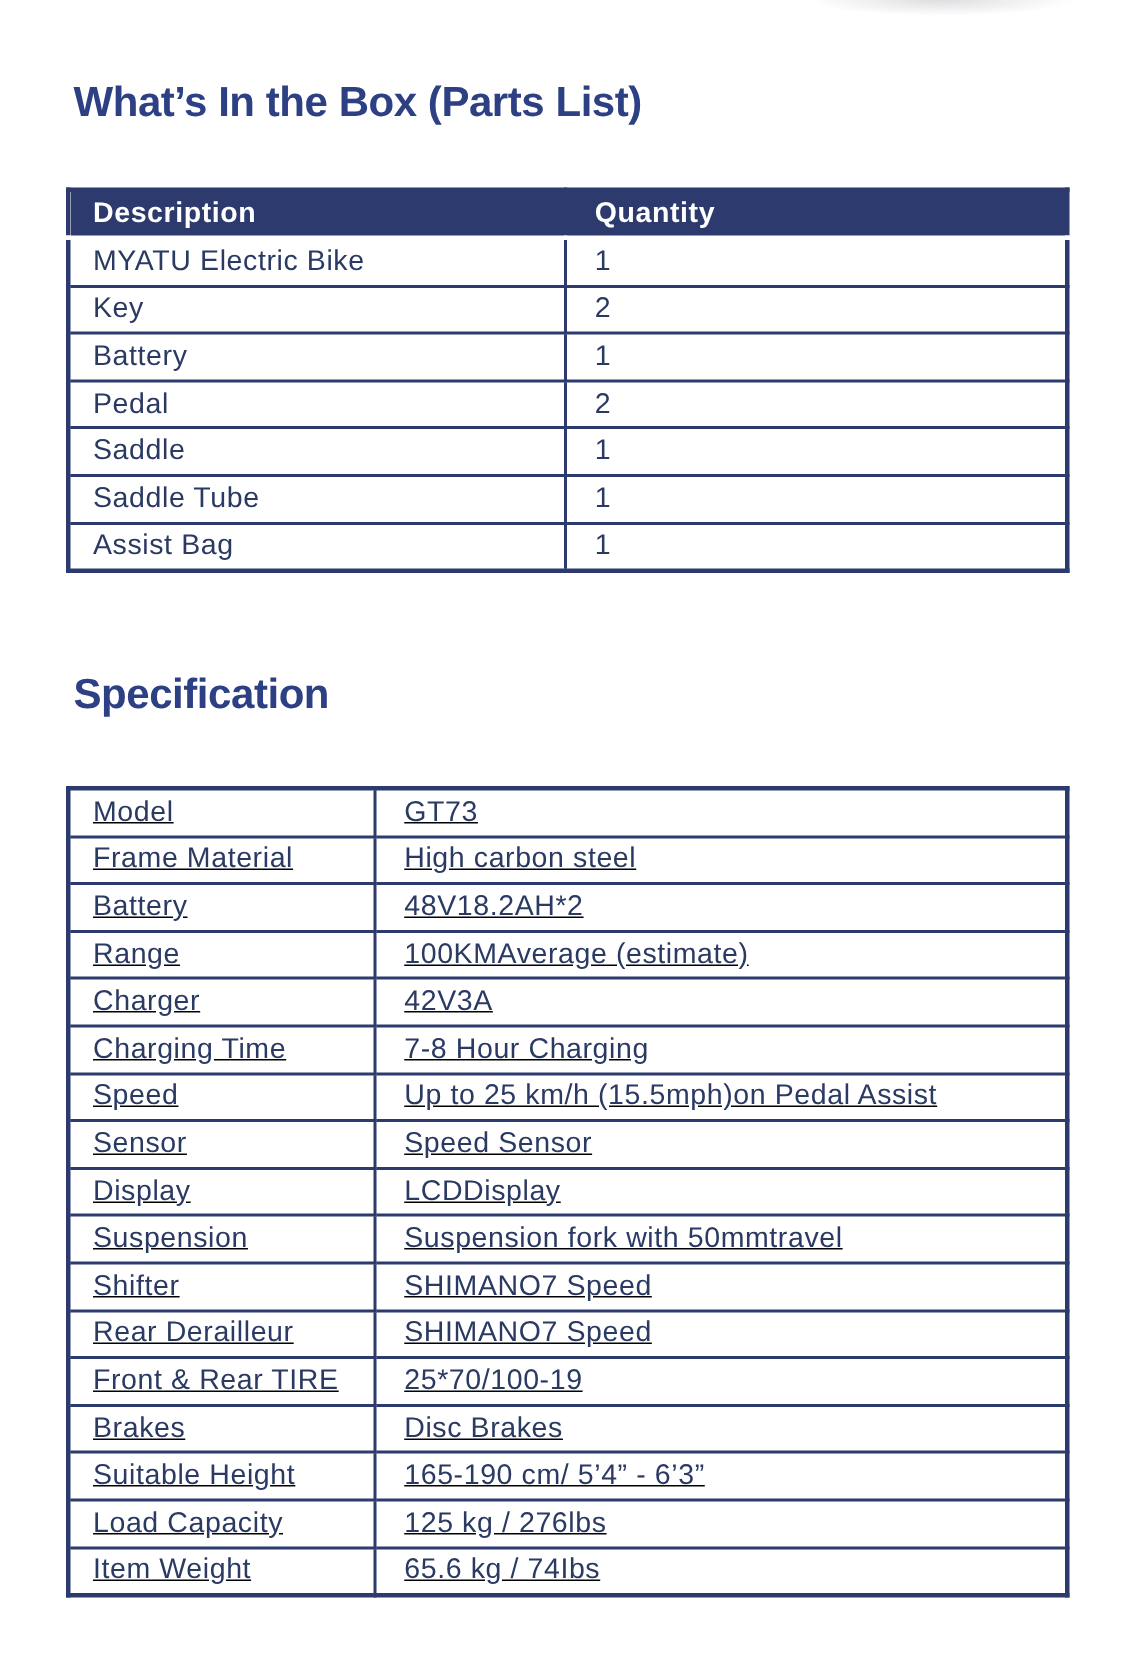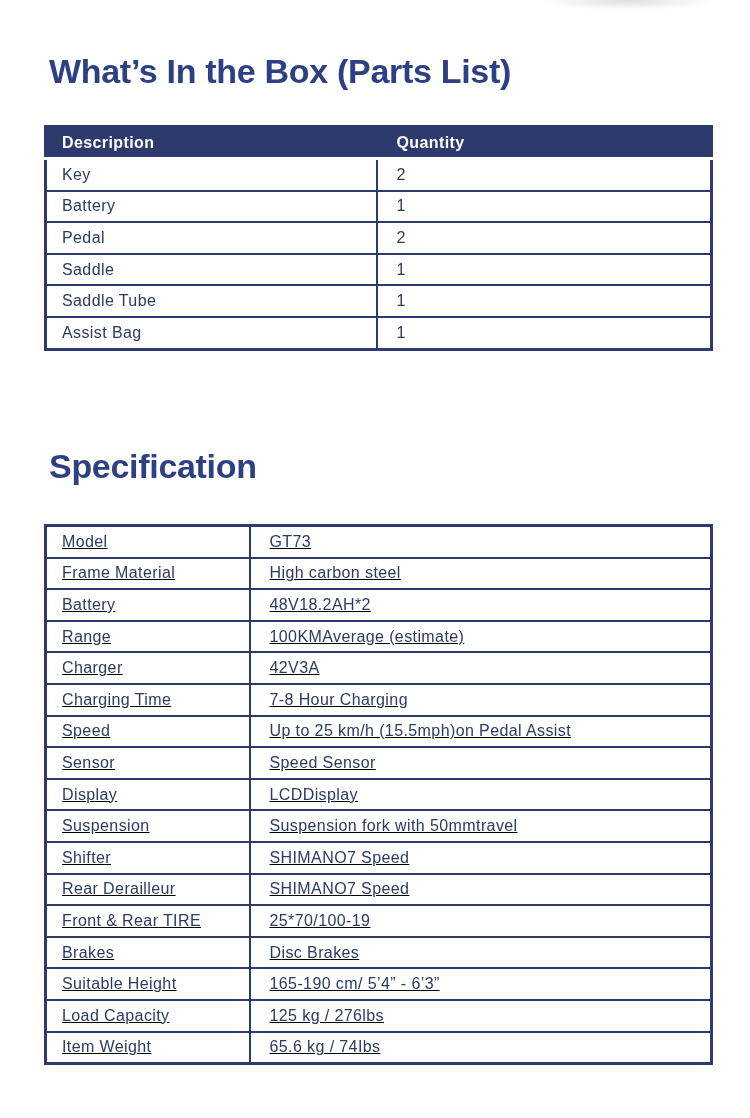--- a/index.html
+++ b/index.html
@@ -11,40 +11,40 @@
 
   .photo-edge {
     position:absolute; top:0; left:530px; width:195px; height:14px;
     background: radial-gradient(ellipse 60% 100% at 50% 0%,
                 rgba(170,172,178,0.40), rgba(255,255,255,0) 75%);
     pointer-events:none;
   }
 
   .heading {
     position:absolute; left:49px; margin:0;
-    font-size:34px; font-weight:bold; letter-spacing:-0.3px;
+    font-size:28px; font-weight:bold; letter-spacing:-0.3px;
     color:#2d4083; white-space:nowrap;
   }
   #parts-heading { top:52px; }
   #spec-heading  { top:447px; }
 
   table.tbl {
     position:absolute; left:44px; width:669px;
     border-collapse:collapse; table-layout:fixed;
     border:3px solid #2d3a6d;
   }
   #parts-table { top:125px; }
   #spec-table  { top:524px;text-decoration:underline; }
 
   #parts-table col.c1 { width:331px; }
   #spec-table  col.c1 { width:204px; }
 
   .tbl th, .tbl td {
     border:2px solid #2d3a6d;
-    font-size:16px; letter-spacing:0.4px;
+    font-size:19px; letter-spacing:0.4px;
     white-space:nowrap; overflow:hidden;
     vertical-align:middle;
   }
   .tbl th {
     background:#2d3a6d; color:#ffffff;
     font-weight:bold; text-align:left;
     height:27px; padding:1px 0 1px 15px;
     border-bottom:3px solid #ffffff;
   }
   .tbl td {
@@ -65,20 +65,24 @@
       <col class="c1">
       <col>
     </colgroup>
   <thead>
     <tr>
       <th>Description</th>
       <th>Quantity</th>
     </tr>
   </thead>
   <tbody>
+      <tr>
+        <td>MYATU Electric Bike</td>
+        <td>1</td>
+      </tr>
       <tr>
         <td>Key</td>
         <td>2</td>
       </tr>
       <tr>
         <td>Battery</td>
         <td>1</td>
       </tr>
       <tr>
         <td>Pedal</td>

